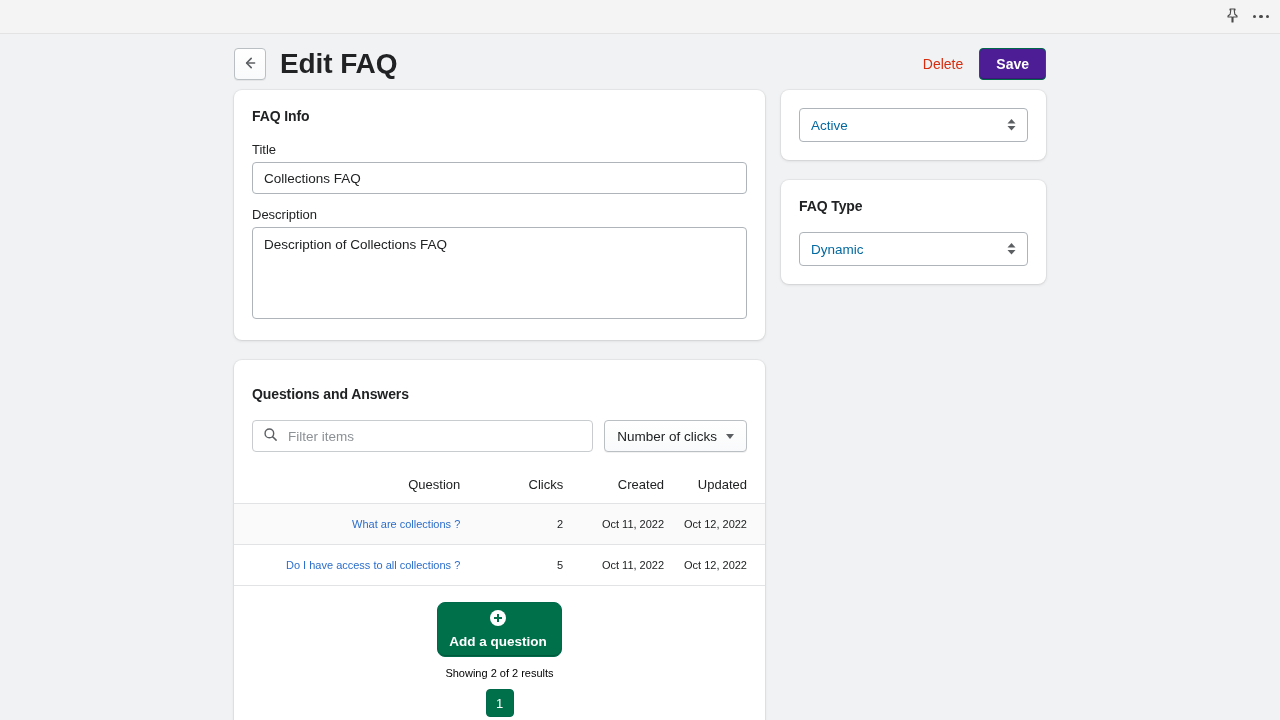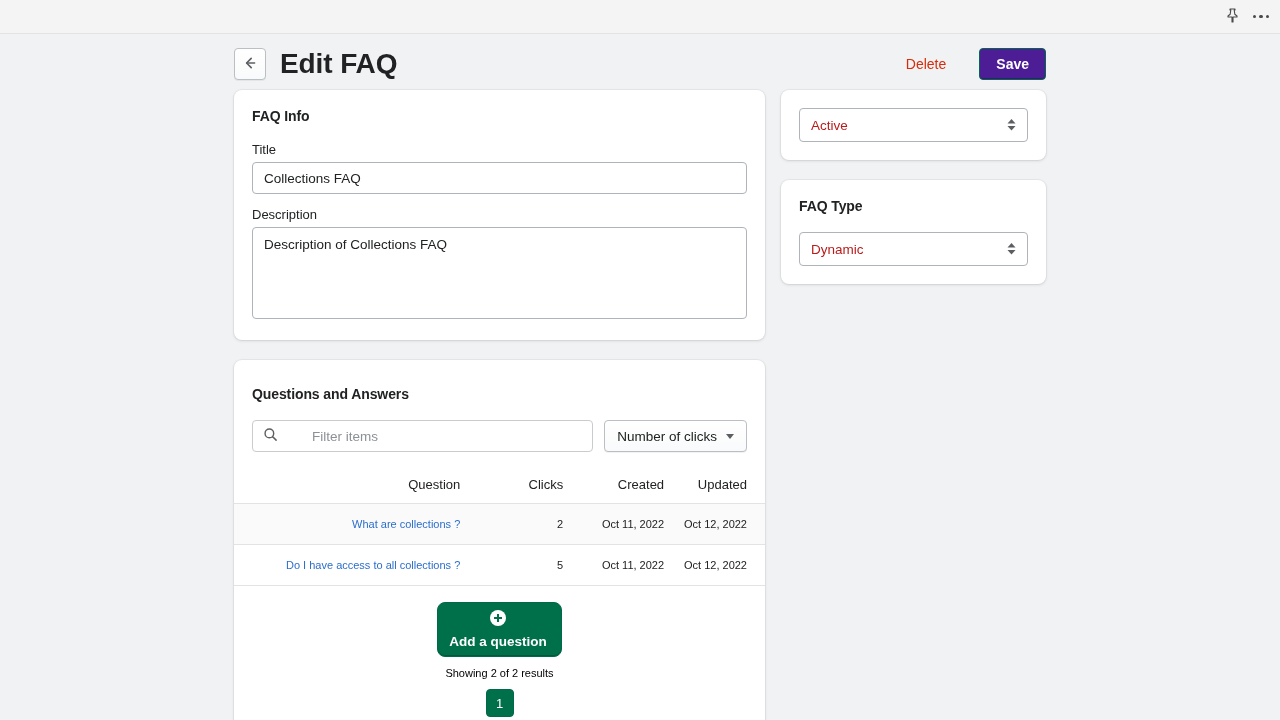--- a/index.html
+++ b/index.html
@@ -78,21 +78,21 @@
     font-size: 28px;
     font-weight: 700;
     letter-spacing: -0.1px;
     margin-left: 14px;
     color: #202223;
   }
   .header-actions {
     margin-left: auto;
     display: flex;
     align-items: center;
-    gap: 33px;
+    gap: 16px;
   }
   .delete-link {
     color: #d72c0d;
     font-size: 14px;
     font-weight: 400;
     cursor: pointer;
     background: none; border: none;
     font-family: inherit;
   }
   .save-btn {
@@ -175,21 +175,21 @@
   .select-box {
     width: 100%;
     height: 32px;
     border: 1px solid #aeb4b9;
     border-radius: 4px;
     background: #fff;
     display: flex;
     align-items: center;
     padding: 16px 11px;
     font-size: 13.5px;
-    color: #b91c1c;
+    color: #0369a1;
     cursor: pointer;
     justify-content: space-between;
   }
   .select-caret {
     margin-left: auto;
     display: flex;
     flex-direction: column;
     align-items: center;
     gap: 2px;
   }
@@ -212,21 +212,20 @@
     gap: 10px;
   }
   .search-field input {
     border: none;
     outline: none;
     font-size: 13.5px;
     font-family: inherit;
     color: #202223;
     width: 100%;
     background: transparent;
-    margin-left: 24px;
   }
   .search-field input::placeholder { color: #8c9196; }
 
   .sort-btn {
     height: 32px;
     border: 1px solid #babfc3;
     border-radius: 4px;
     background: #fff;
     background-image: linear-gradient(180deg,#fff,#f9fafb);
     box-shadow: 0 1px 0 rgba(0,0,0,0.05);

